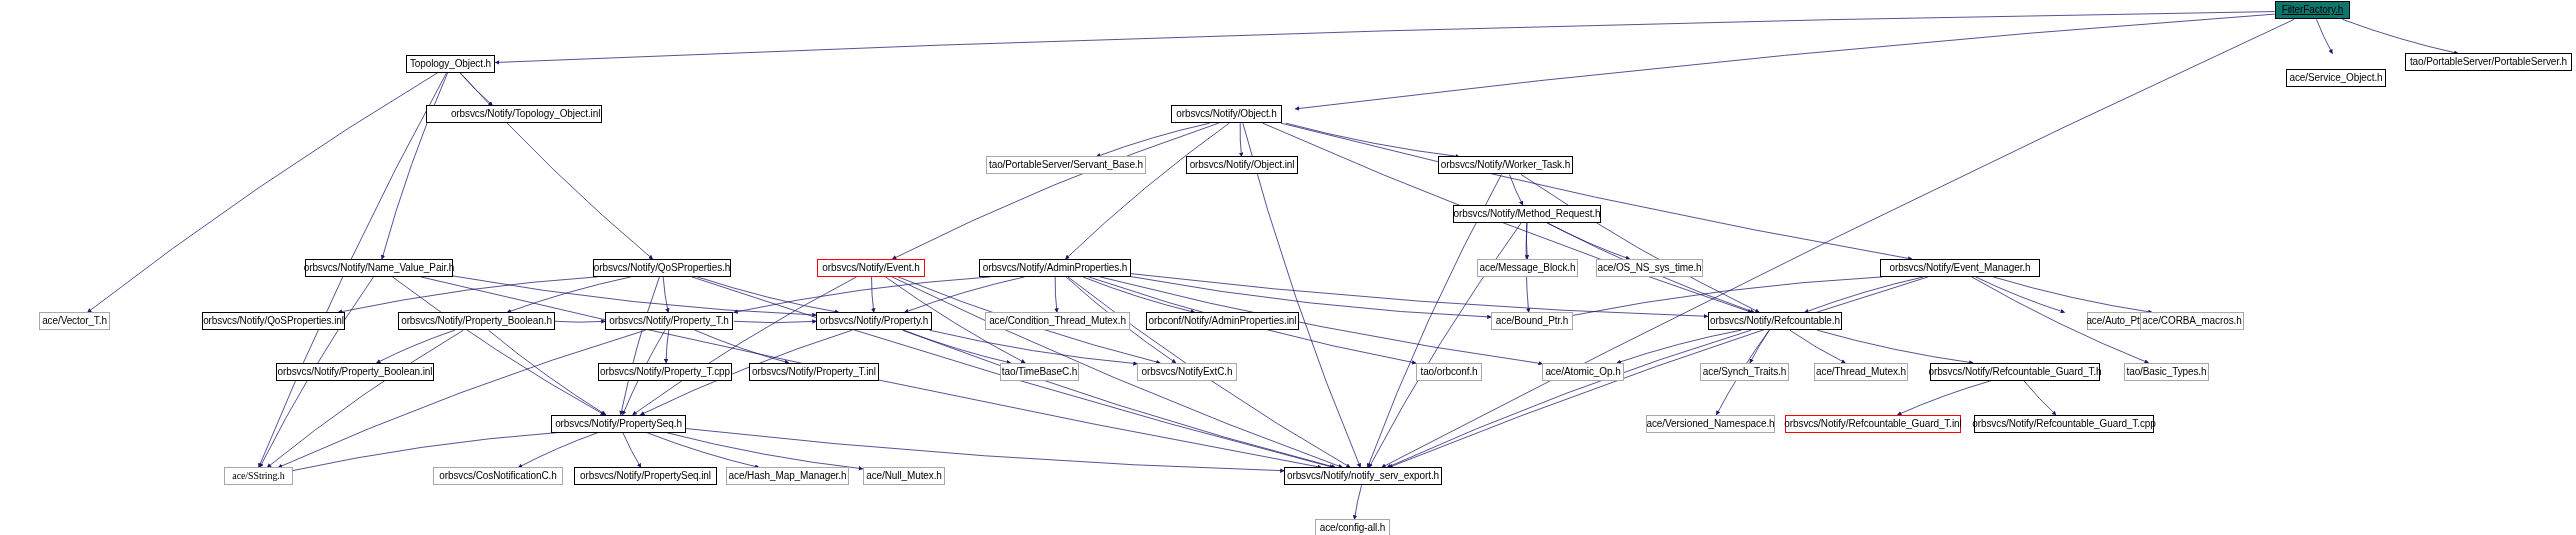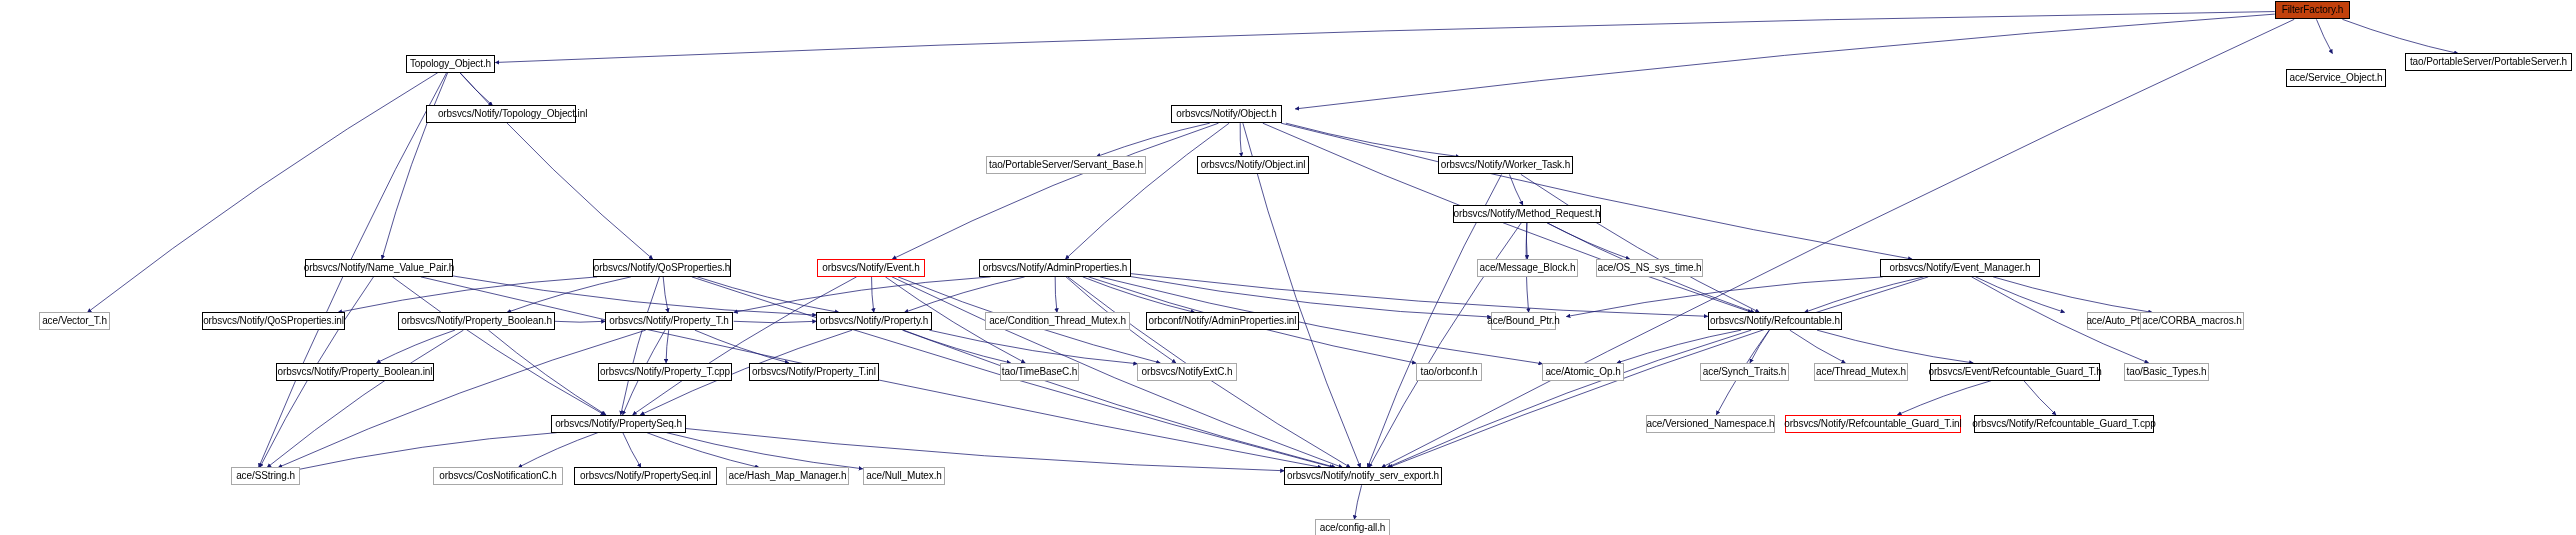--- a/index.html
+++ b/index.html
@@ -33,22 +33,23 @@
     background: #ffffff;
     border: 0.7px solid #000000;
     color: #000000;
     font-size: 10px;
     line-height: 1;
     white-space: nowrap;
     padding: 0 4.8px;
     letter-spacing: -0.1px;
   }
   .node.root {
-    background: #c2410c;
+    background: #0f766e;
     border: 0.7px solid #000000;
+    text-decoration: underline;
   }
   .node.external {
     border: 0.7px solid #a8a8a8;
   }
   .node.highlight {
     border: 0.7px solid #ff0000;
   }
   .node .label {
     display: block;
   }
@@ -157,30 +158,30 @@
       </div>
       <div class="node" style="left: 2286px; top: 69px; width: 100px;">
         <span class="label">ace/Service_Object.h</span>
       </div>
       <div class="node" style="left: 2405px; top: 53px; width: 167px;">
         <span class="label">tao/PortableServer/PortableServer.h</span>
       </div>
       <div class="node" style="left: 406px; top: 55px; width: 89px;">
         <span class="label">Topology_Object.h</span>
       </div>
-      <div class="node" style="left: 426px; top: 105px; width: 150px; padding-left: 28px;">
+      <div class="node" style="left: 426px; top: 105px; width: 176px; padding-left: 28px;">
         <span class="label">orbsvcs/Notify/Topology_Object.inl</span>
       </div>
       <div class="node" style="left: 1171px; top: 105px; width: 111px;">
         <span class="label">orbsvcs/Notify/Object.h</span>
       </div>
       <div class="node external" style="left: 986px; top: 156px; width: 160px;">
         <span class="label">tao/PortableServer/Servant_Base.h</span>
       </div>
-      <div class="node" style="left: 1186px; top: 156px; width: 112px; margin-left: 11px;">
+      <div class="node" style="left: 1186px; top: 156px; width: 112px;">
         <span class="label">orbsvcs/Notify/Object.inl</span>
       </div>
       <div class="node" style="left: 1438px; top: 156px; width: 135px;">
         <span class="label">orbsvcs/Notify/Worker_Task.h</span>
       </div>
       <div class="node" style="left: 1453px; top: 205px; width: 148px;">
         <span class="label">orbsvcs/Notify/Method_Request.h</span>
       </div>
       <div class="node" style="left: 305px; top: 259px; width: 148px;">
         <span class="label">orbsvcs/Notify/Name_Value_Pair.h</span>
@@ -217,21 +218,21 @@
       </div>
       <div class="node" style="left: 816px; top: 312px; width: 116px;">
         <span class="label">orbsvcs/Notify/Property.h</span>
       </div>
       <div class="node external" style="left: 985px; top: 312px; width: 145px;">
         <span class="label">ace/Condition_Thread_Mutex.h</span>
       </div>
       <div class="node" style="left: 1146px; top: 312px; width: 153px;">
         <span class="label">orbconf/Notify/AdminProperties.inl</span>
       </div>
-      <div class="node external" style="left: 1491px; top: 312px; width: 65px;">
+      <div class="node external" style="left: 1491px; top: 312px; width: 82px;">
         <span class="label">ace/Bound_Ptr.h</span>
       </div>
       <div class="node" style="left: 1708px; top: 312px; width: 134px;">
         <span class="label">orbsvcs/Notify/Refcountable.h</span>
       </div>
       <div class="node external" style="left: 2051px; top: 312px; width: 63px; margin-left: 36px;">
         <span class="label">ace/Auto_Ptr.h</span>
       </div>
       <div class="node external" style="left: 2140px; top: 312px; width: 104px;">
         <span class="label">ace/CORBA_macros.h</span>
@@ -257,38 +258,38 @@
       <div class="node external" style="left: 1542px; top: 363px; width: 82px;">
         <span class="label">ace/Atomic_Op.h</span>
       </div>
       <div class="node external" style="left: 1700px; top: 363px; width: 89px;">
         <span class="label">ace/Synch_Traits.h</span>
       </div>
       <div class="node external" style="left: 1814px; top: 363px; width: 94px;">
         <span class="label">ace/Thread_Mutex.h</span>
       </div>
       <div class="node" style="left: 1930px; top: 363px; width: 170px;">
-        <span class="label">orbsvcs/Event/Refcountable_Guard_T.h</span>
+        <span class="label">orbsvcs/Notify/Refcountable_Guard_T.h</span>
       </div>
       <div class="node external" style="left: 2124px; top: 363px; width: 85px;">
         <span class="label">tao/Basic_Types.h</span>
       </div>
       <div class="node external" style="left: 1646px; top: 415px; width: 129px;">
         <span class="label">ace/Versioned_Namespace.h</span>
       </div>
       <div class="node highlight" style="left: 1785px; top: 415px; width: 176px;">
         <span class="label">orbsvcs/Notify/Refcountable_Guard_T.inl</span>
       </div>
       <div class="node" style="left: 1974px; top: 415px; width: 180px;">
         <span class="label">orbsvcs/Notify/Refcountable_Guard_T.cpp</span>
       </div>
       <div class="node" style="left: 551px; top: 415px; width: 135px;">
         <span class="label">orbsvcs/Notify/PropertySeq.h</span>
       </div>
-      <div class="node external" style="left: 231px; top: 467px; width: 69px;">
+      <div class="node external" style="left: 224px; top: 467px; width: 69px; font-family: Liberation Serif, serif;">
         <span class="label">ace/SString.h</span>
       </div>
       <div class="node external" style="left: 433px; top: 467px; width: 130px;">
         <span class="label">orbsvcs/CosNotificationC.h</span>
       </div>
       <div class="node" style="left: 574px; top: 467px; width: 143px; text-align: center;">
         <span class="label">orbsvcs/Notify/PropertySeq.inl</span>
       </div>
       <div class="node external" style="left: 726px; top: 467px; width: 123px;">
         <span class="label">ace/Hash_Map_Manager.h</span>

